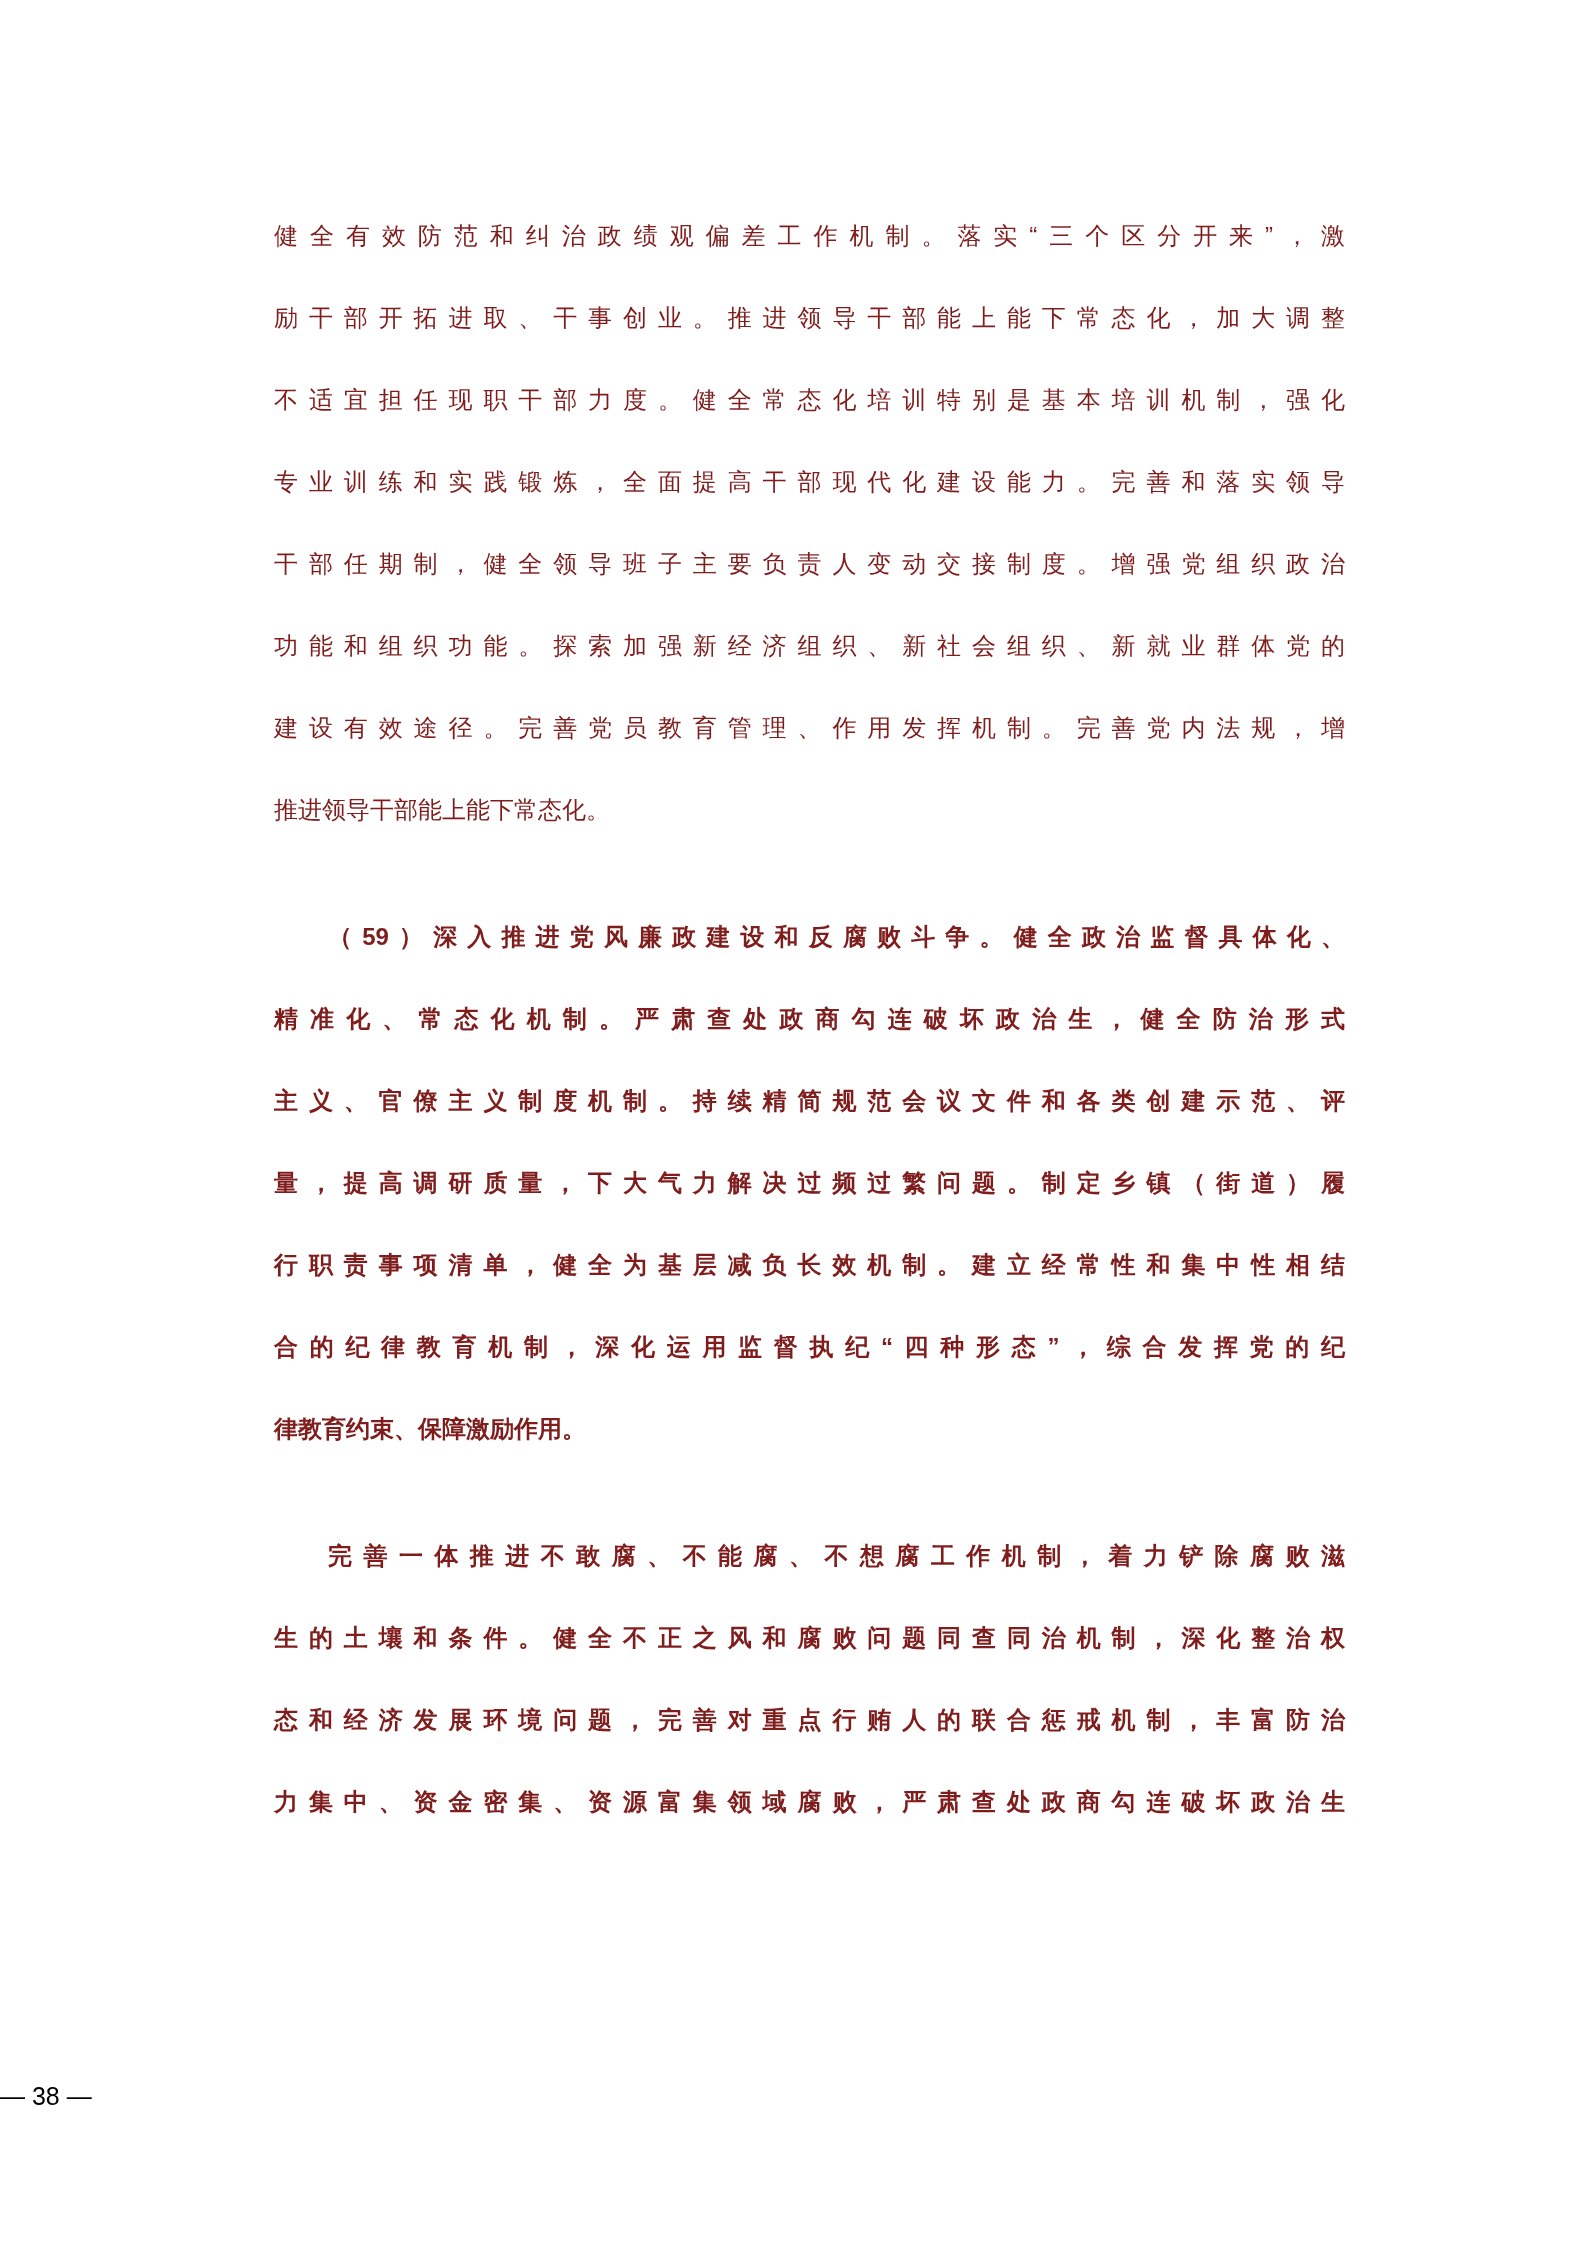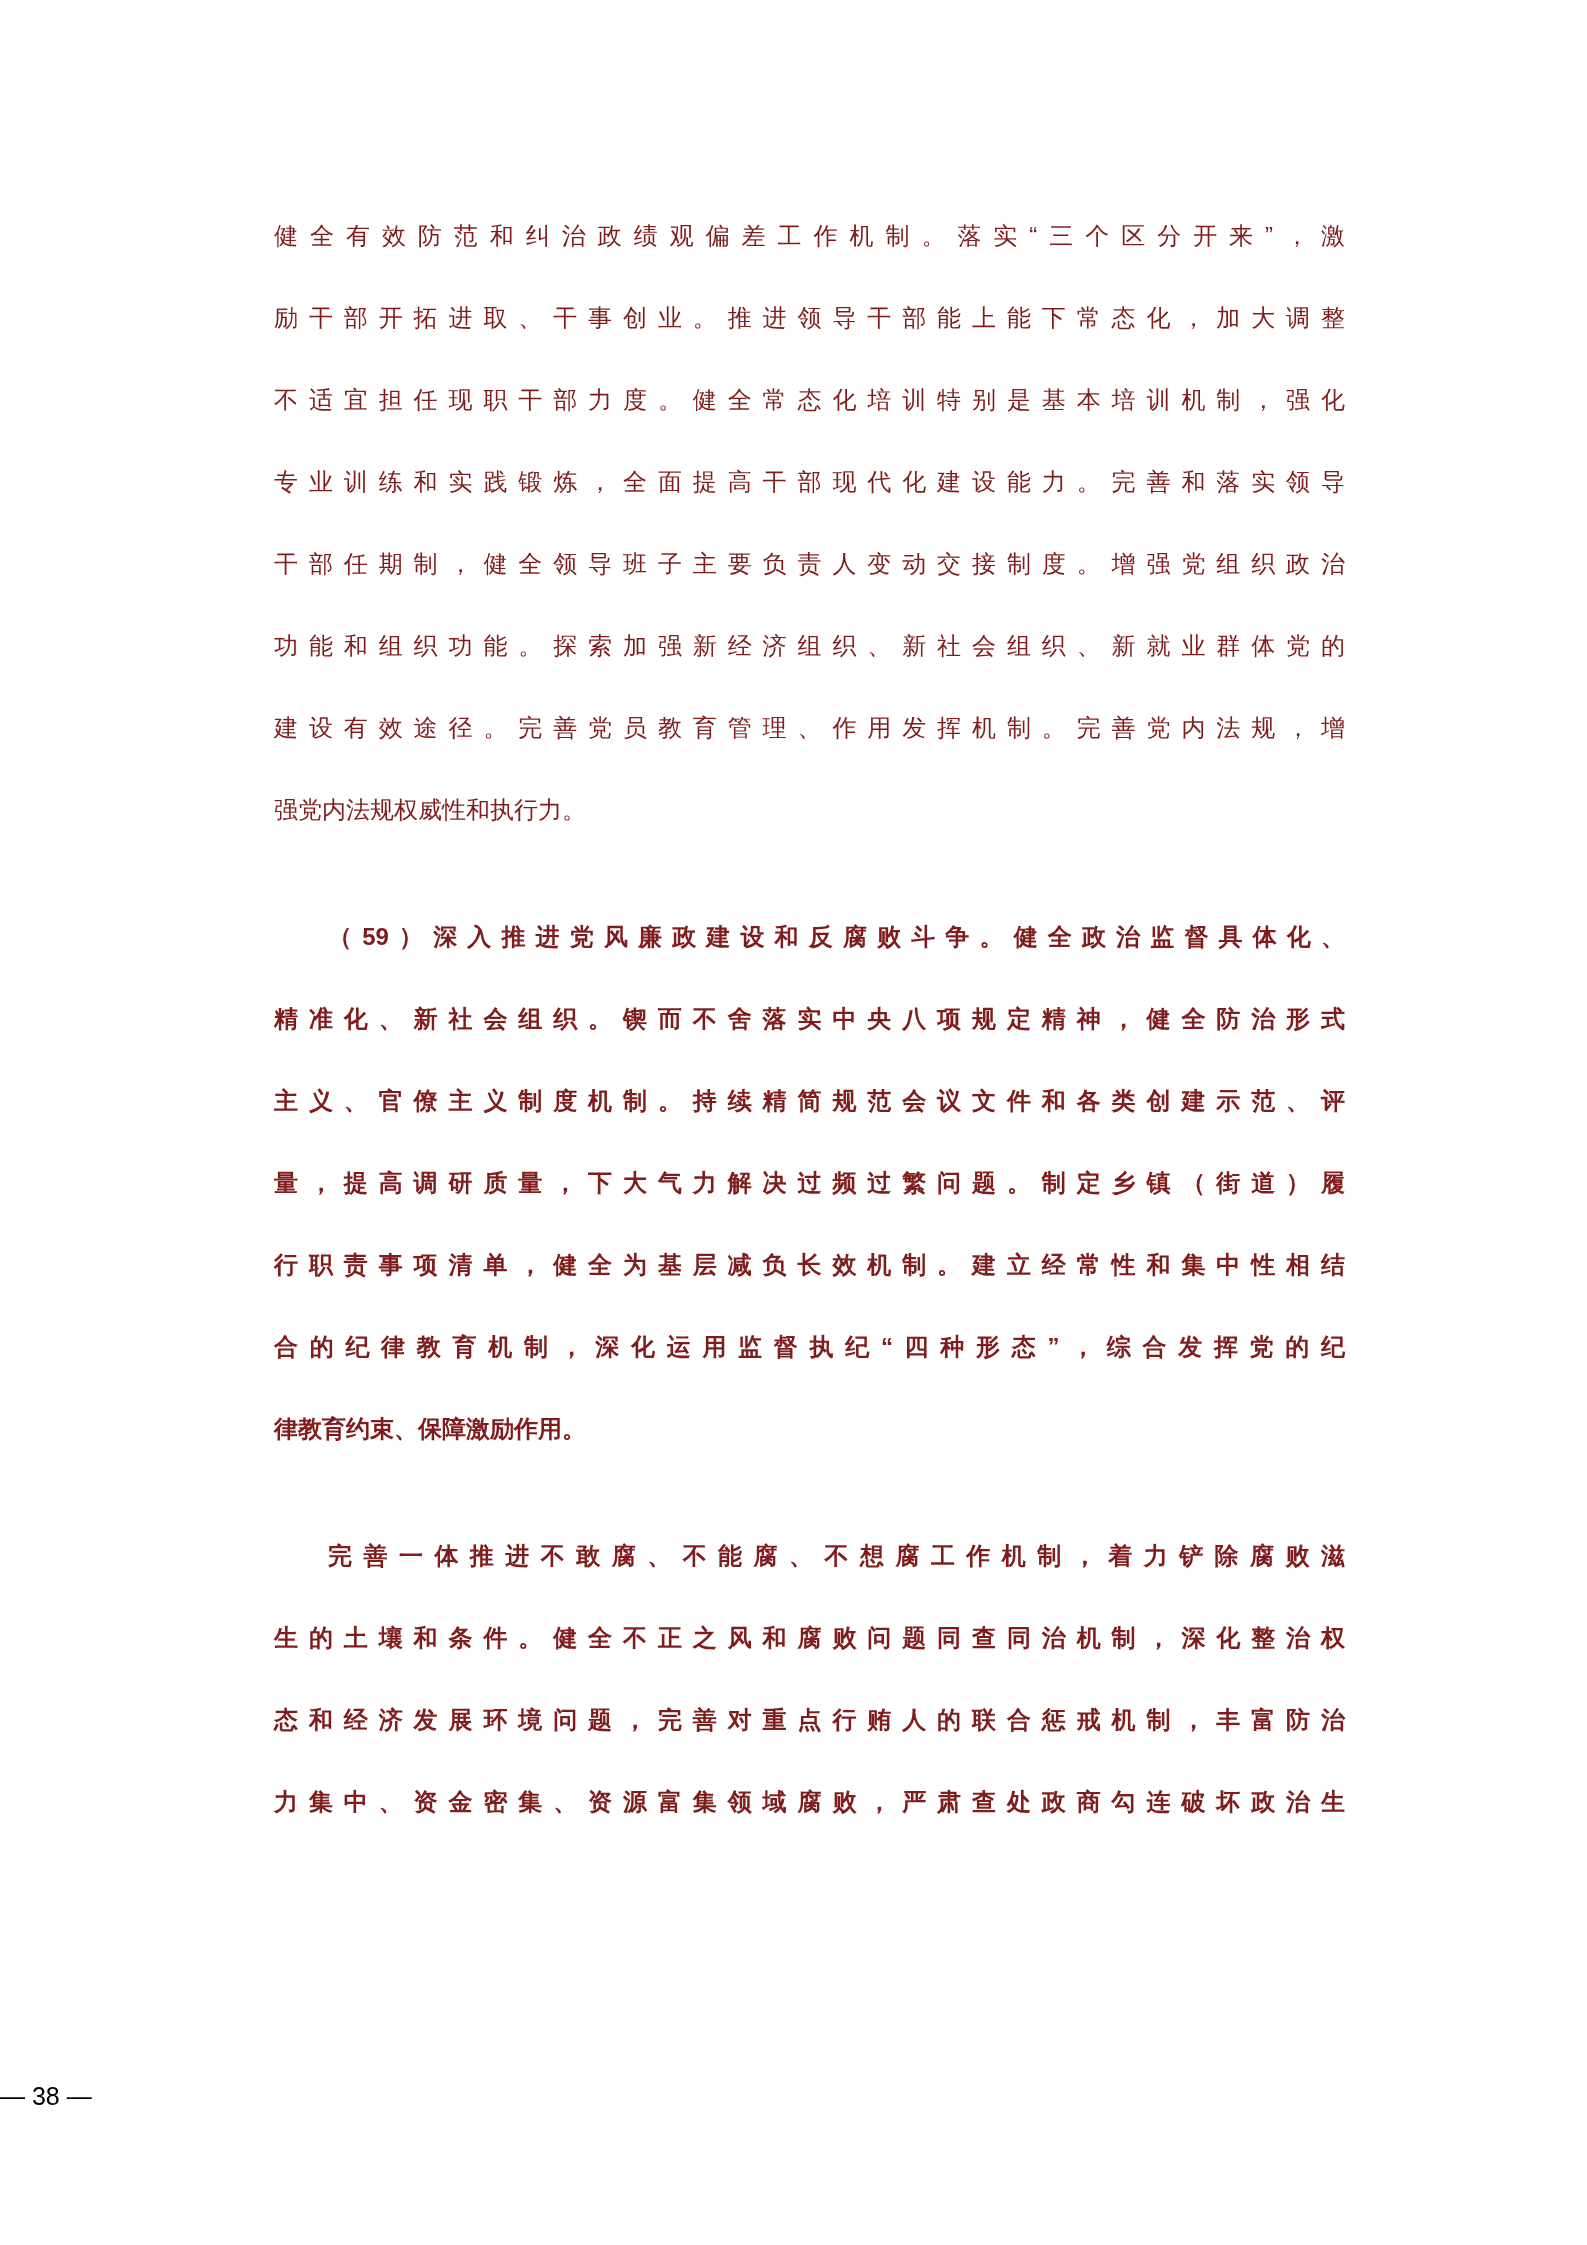--- a/index.html
+++ b/index.html
@@ -52,25 +52,25 @@
 <div class="page">
   <div class="text-block">
       <div class="paragraph">
         <div class="line full">健全有效防范和纠治政绩观偏差工作机制。落实“三个区分开来”，激</div>
         <div class="line full">励干部开拓进取、干事创业。推进领导干部能上能下常态化，加大调整</div>
         <div class="line full">不适宜担任现职干部力度。健全常态化培训特别是基本培训机制，强化</div>
         <div class="line full">专业训练和实践锻炼，全面提高干部现代化建设能力。完善和落实领导</div>
         <div class="line full">干部任期制，健全领导班子主要负责人变动交接制度。增强党组织政治</div>
         <div class="line full">功能和组织功能。探索加强新经济组织、新社会组织、新就业群体党的</div>
         <div class="line full">建设有效途径。完善党员教育管理、作用发挥机制。完善党内法规，增</div>
-        <div class="line">强党内法规权威性和执行力。</div>
+        <div class="line">推进领导干部能上能下常态化。</div>
       </div>
       <div class="paragraph">
         <div class="line full indent">（59）深入推进党风廉政建设和反腐败斗争。健全政治监督具体化、</div>
-        <div class="line full">精准化、新社会组织。锲而不舍落实中央八项规定精神，健全防治形式</div>
+        <div class="line full">精准化、常态化机制。严肃查处政商勾连破坏政治生，健全防治形式</div>
         <div class="line full">主义、官僚主义制度机制。持续精简规范会议文件和各类创建示范、评</div>
         <div class="line full">量，提高调研质量，下大气力解决过频过繁问题。制定乡镇（街道）履</div>
         <div class="line full">行职责事项清单，健全为基层减负长效机制。建立经常性和集中性相结</div>
         <div class="line full">合的纪律教育机制，深化运用监督执纪“四种形态”，综合发挥党的纪</div>
         <div class="line">律教育约束、保障激励作用。</div>
       </div>
       <div class="paragraph">
         <div class="line full indent">完善一体推进不敢腐、不能腐、不想腐工作机制，着力铲除腐败滋</div>
         <div class="line full">生的土壤和条件。健全不正之风和腐败问题同查同治机制，深化整治权</div>
         <div class="line full">态和经济发展环境问题，完善对重点行贿人的联合惩戒机制，丰富防治</div>

